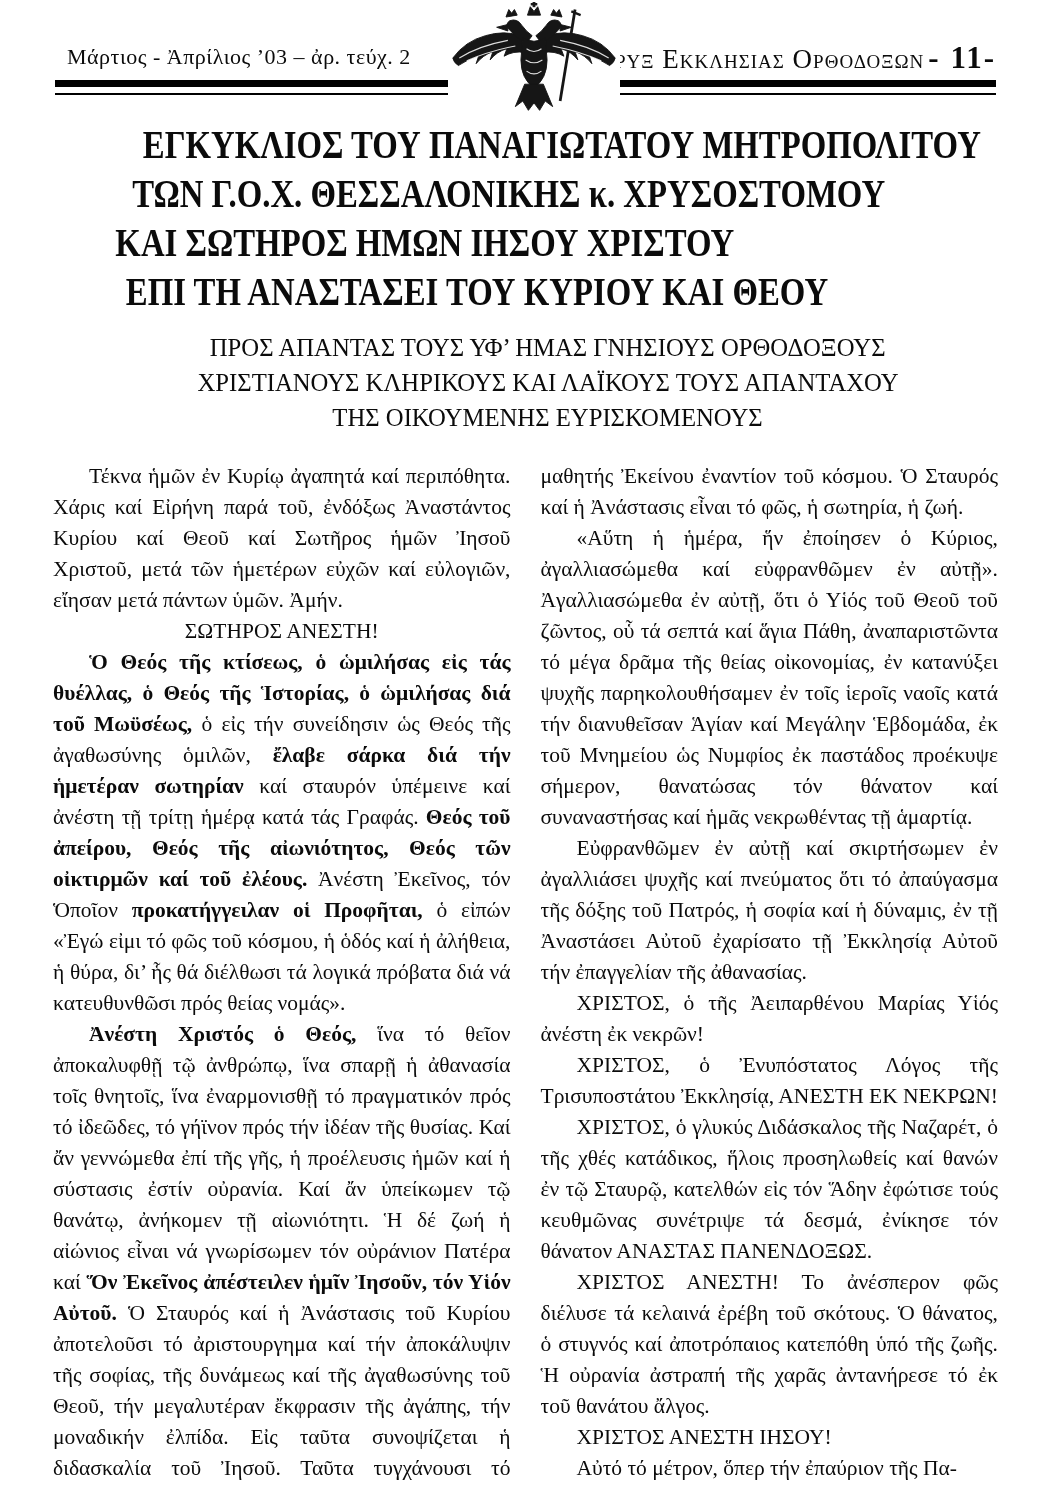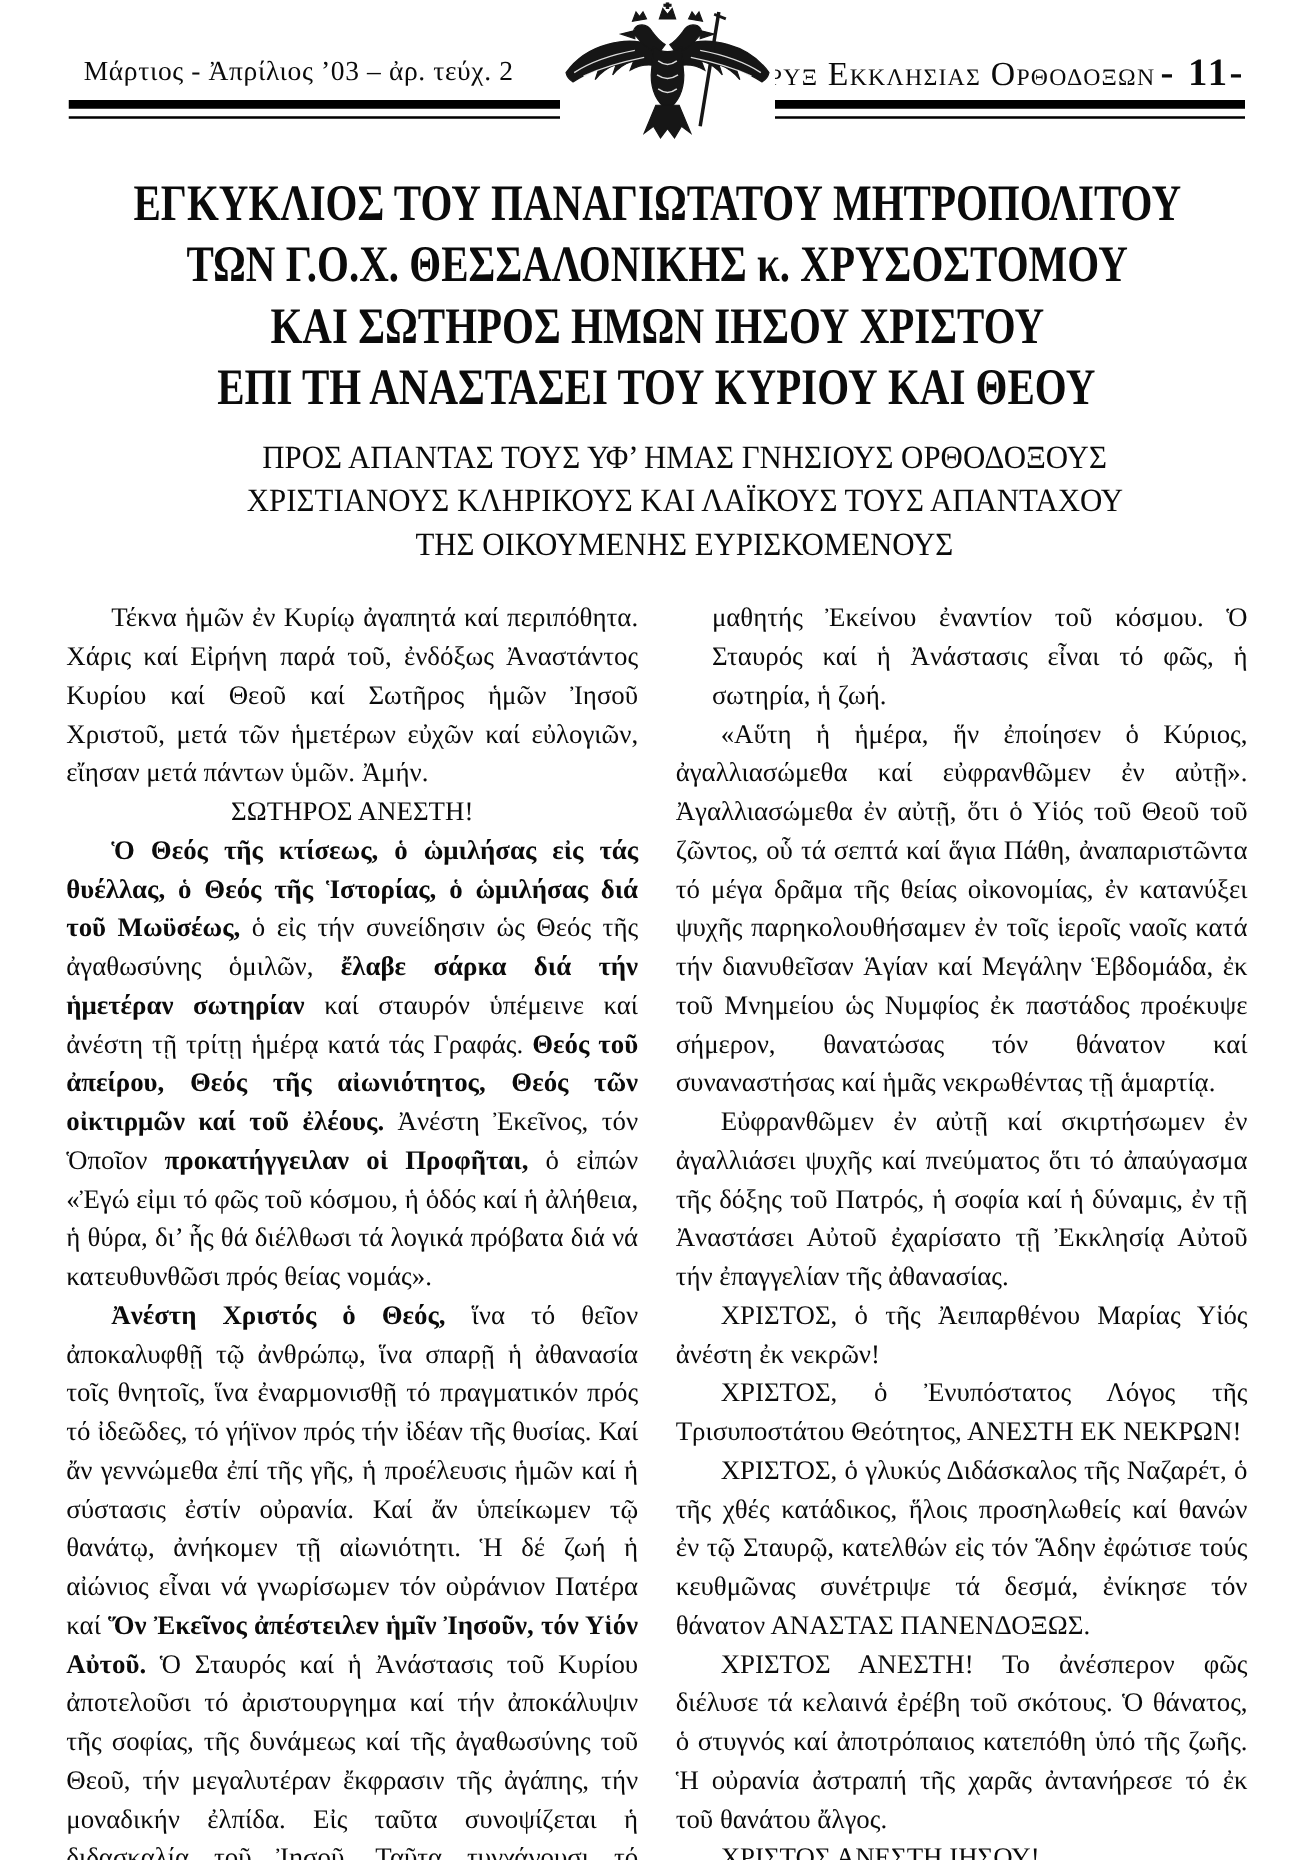--- a/index.html
+++ b/index.html
@@ -12,32 +12,32 @@
   .pageheader{position:relative;height:120px;}
   .hdr-left{position:absolute;left:67px;top:44px;font-size:22px;font-weight:normal;letter-spacing:.5px;}
   .hdr-right{position:absolute;right:55px;top:40px;white-space:nowrap;}
   .masthead{font-size:27px;font-variant:small-caps;letter-spacing:1px;}
   .pagenum{font-size:31px;font-weight:bold;letter-spacing:2px;}
   .rule-thick{position:absolute;left:55px;right:55px;top:80px;height:7px;background:#000;}
   .rule-thin{position:absolute;left:55px;right:55px;top:93px;height:2px;background:#000;}
   .emblem{position:absolute;left:448px;top:0;width:172px;height:118px;background:#fff;
           display:flex;align-items:center;justify-content:center;}
   
-  .title{margin-top:18px;text-align:center;}
+  .title{margin-top:0;padding-left:38px;}
   .title-line{font-size:41px;font-weight:bold;line-height:49px;white-space:nowrap;}
   .title-line>span{display:inline-block;transform:scaleX(.80);transform-origin:center;letter-spacing:0;}
   .subtitle{margin-top:14px;text-align:center;}
   .subtitle-line{font-size:26px;line-height:35px;white-space:nowrap;margin-left:44px;}
   .subtitle-line>span{display:inline-block;transform:scaleX(.95);transform-origin:center;}
   
   .bodytext{display:flex;gap:30px;padding:0 53px;margin-top:26px;font-size:21.5px;line-height:31px;}
   .col{flex:1 1 0;}
   .para{margin:0;text-align:justify;text-indent:36px;}
   .para.center{text-align:center;text-indent:0;}
-  .para.noindent{text-indent:0;margin-left:29px;}
+  .para.noindent{text-indent:0;}
   .b{font-weight:bold;}
 </style>
 </head>
 <body>
 
 <div class="pageheader">
   <div class="hdr-left">Μάρτιος - Ἀπρίλιος ’03 – ἀρ. τεύχ. 2</div>
   <div class="hdr-right">
     <span class="masthead">Κηρυξ Εκκλησιας Ορθοδοξων</span>
     <span class="pagenum">- 11-</span>
@@ -104,19 +104,19 @@
       <p class="para"><span>Τέκνα ἡμῶν ἐν Κυρίῳ ἀγαπητά καί περιπόθητα. Χάρις καί Εἰρήνη παρά τοῦ, ἐνδόξως Ἀναστάντος Κυρίου καί Θεοῦ καί Σωτῆρος ἡμῶν Ἰησοῦ Χριστοῦ, μετά τῶν ἡμετέρων εὐχῶν καί εὐλογιῶν, εἴησαν μετά πάντων ὑμῶν. Ἀμήν.</span></p>
       <p class="para center"><span>ΣΩΤΗΡΟΣ ΑΝΕΣΤΗ!</span></p>
       <p class="para"><span class="b">Ὁ Θεός τῆς κτίσεως, ὁ ὡμιλήσας εἰς τάς θυέλλας, ὁ Θεός τῆς Ἱστορίας, ὁ ὡμιλήσας διά τοῦ Μωϋσέως, </span><span>ὁ εἰς τήν συνείδησιν ὡς Θεός τῆς ἀγαθωσύνης ὁμιλῶν, </span><span class="b">ἔλαβε σάρκα διά τήν ἡμετέραν σωτηρίαν </span><span>καί σταυρόν ὑπέμεινε καί ἀνέστη τῇ τρίτῃ ἡμέρᾳ κατά τάς Γραφάς. </span><span class="b">Θεός τοῦ ἀπείρου, Θεός τῆς αἰωνιότητος, Θεός τῶν οἰκτιρμῶν καί τοῦ ἐλέους. </span><span>Ἀνέστη Ἐκεῖνος, τόν Ὁποῖον </span><span class="b">προκατήγγειλαν οἱ Προφῆται, </span><span>ὁ εἰπών «Ἐγώ εἰμι τό φῶς τοῦ κόσμου, ἡ ὁδός καί ἡ ἀλήθεια, ἡ θύρα, δι’ ἧς θά διέλθωσι τά λογικά πρόβατα διά νά κατευθυνθῶσι πρός θείας νομάς».</span></p>
       <p class="para"><span class="b">Ἀνέστη Χριστός ὁ Θεός, </span><span>ἵνα τό θεῖον ἀποκαλυφθῇ τῷ ἀνθρώπῳ, ἵνα σπαρῇ ἡ ἀθανασία τοῖς θνητοῖς, ἵνα ἐναρμονισθῇ τό πραγματικόν πρός τό ἰδεῶδες, τό γήϊνον πρός τήν ἰδέαν τῆς θυσίας. Καί ἄν γεννώμεθα ἐπί τῆς γῆς, ἡ προέλευσις ἡμῶν καί ἡ σύστασις ἐστίν οὐρανία. Καί ἄν ὑπείκωμεν τῷ θανάτῳ, ἀνήκομεν τῇ αἰωνιότητι. Ἡ δέ ζωή ἡ αἰώνιος εἶναι νά γνωρίσωμεν τόν οὐράνιον Πατέρα καί </span><span class="b">Ὅν Ἐκεῖνος ἀπέστειλεν ἡμῖν Ἰησοῦν, τόν Υἱόν Αὐτοῦ. </span><span>Ὁ Σταυρός καί ἡ Ἀνάστασις τοῦ Κυρίου ἀποτελοῦσι τό ἀριστουργημα καί τήν ἀποκάλυψιν τῆς σοφίας, τῆς δυνάμεως καί τῆς ἀγαθωσύνης τοῦ Θεοῦ, τήν μεγαλυτέραν ἔκφρασιν τῆς ἀγάπης, τήν μοναδικήν ἐλπίδα. Εἰς ταῦτα συνοψίζεται ἡ διδασκαλία τοῦ Ἰησοῦ. Ταῦτα τυγχάνουσι τό μοναδικόν μυστικόν τοῦ θριάμβου, ὅν καλεῖται νά καταγάγῃ ὁ</span></p>
     </div>
   <div class="col">
       <p class="para noindent"><span>μαθητής Ἐκείνου ἐναντίον τοῦ κόσμου. Ὁ Σταυρός καί ἡ Ἀνάστασις εἶναι τό φῶς, ἡ σωτηρία, ἡ ζωή.</span></p>
       <p class="para"><span>«Αὕτη ἡ ἡμέρα, ἥν ἐποίησεν ὁ Κύριος, ἀγαλλιασώμεθα καί εὐφρανθῶμεν ἐν αὐτῇ». Ἀγαλλιασώμεθα ἐν αὐτῇ, ὅτι ὁ Υἱός τοῦ Θεοῦ τοῦ ζῶντος, οὗ τά σεπτά καί ἅγια Πάθη, ἀναπαριστῶντα τό μέγα δρᾶμα τῆς θείας οἰκονομίας, ἐν κατανύξει ψυχῆς παρηκολουθήσαμεν ἐν τοῖς ἱεροῖς ναοῖς κατά τήν διανυθεῖσαν Ἁγίαν καί Μεγάλην Ἑβδομάδα, ἐκ τοῦ Μνημείου ὡς Νυμφίος ἐκ παστάδος προέκυψε σήμερον, θανατώσας τόν θάνατον καί συναναστήσας καί ἡμᾶς νεκρωθέντας τῇ ἁμαρτίᾳ.</span></p>
       <p class="para"><span>Εὐφρανθῶμεν ἐν αὐτῇ καί σκιρτήσωμεν ἐν ἀγαλλιάσει ψυχῆς καί πνεύματος ὅτι τό ἀπαύγασμα τῆς δόξης τοῦ Πατρός, ἡ σοφία καί ἡ δύναμις, ἐν τῇ Ἀναστάσει Αὐτοῦ ἐχαρίσατο τῇ Ἐκκλησίᾳ Αὐτοῦ τήν ἐπαγγελίαν τῆς ἀθανασίας.</span></p>
       <p class="para"><span>ΧΡΙΣΤΟΣ, ὁ τῆς Ἀειπαρθένου Μαρίας Υἱός ἀνέστη ἐκ νεκρῶν!</span></p>
-      <p class="para"><span>ΧΡΙΣΤΟΣ, ὁ Ἐνυπόστατος Λόγος τῆς Τρισυποστάτου Θεότητος, ΑΝΕΣΤΗ ΕΚ ΝΕΚΡΩΝ!</span></p>
+      <p class="para"><span>ΧΡΙΣΤΟΣ, ὁ Ἐνυπόστατος Λόγος τῆς Τρισυποστάτου Ἐκκλησίᾳ, ΑΝΕΣΤΗ ΕΚ ΝΕΚΡΩΝ!</span></p>
       <p class="para"><span>ΧΡΙΣΤΟΣ, ὁ γλυκύς Διδάσκαλος τῆς Ναζαρέτ, ὁ τῆς χθές κατάδικος, ἥλοις προσηλωθείς καί θανών ἐν τῷ Σταυρῷ, κατελθών εἰς τόν Ἅδην ἐφώτισε τούς κευθμῶνας συνέτριψε τά δεσμά, ἐνίκησε τόν θάνατον ΑΝΑΣΤΑΣ ΠΑΝΕΝΔΟΞΩΣ.</span></p>
       <p class="para"><span>ΧΡΙΣΤΟΣ ΑΝΕΣΤΗ! Το ἀνέσπερον φῶς διέλυσε τά κελαινά ἐρέβη τοῦ σκότους. Ὁ θάνατος, ὁ στυγνός καί ἀποτρόπαιος κατεπόθη ὑπό τῆς ζωῆς. Ἡ οὐρανία ἀστραπή τῆς χαρᾶς ἀντανήρεσε τό ἐκ τοῦ θανάτου ἄλγος.</span></p>
       <p class="para"><span>ΧΡΙΣΤΟΣ ΑΝΕΣΤΗ ΙΗΣΟΥ!</span></p>
       <p class="para"><span>Αὐτό τό μέτρον, ὅπερ τήν ἐπαύριον τῆς Πα-</span></p>
     </div>
 </div>
 
 </body></html>

